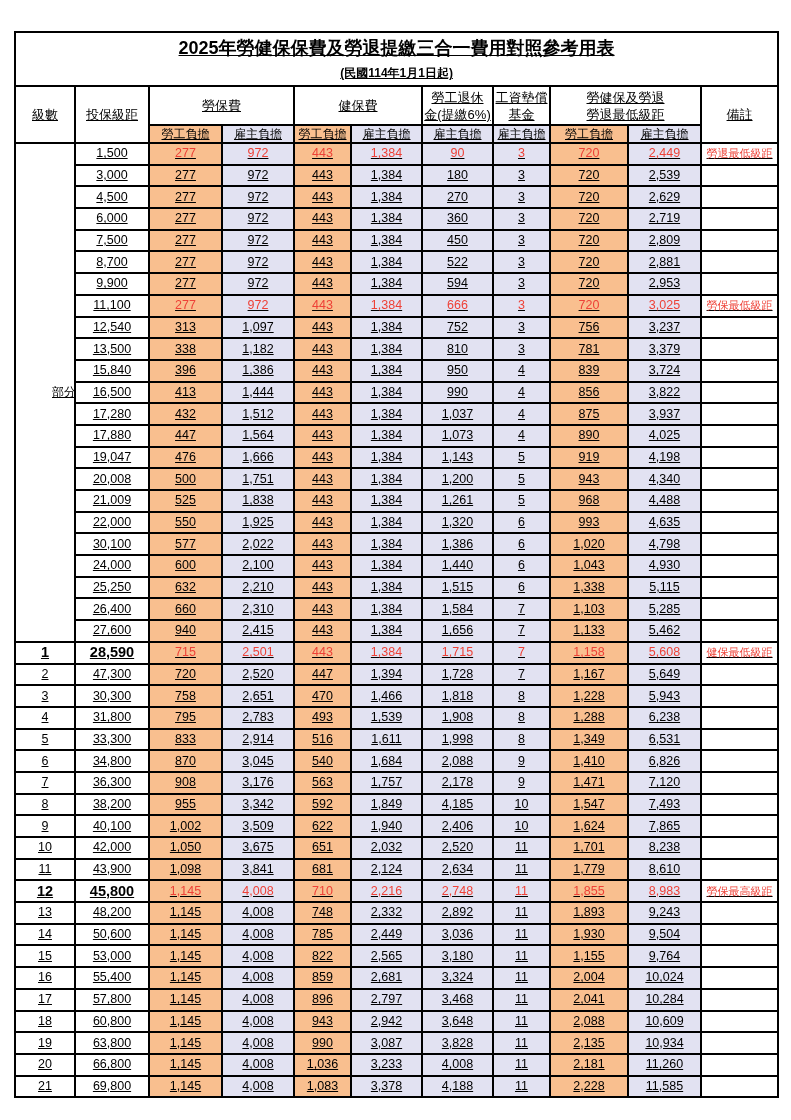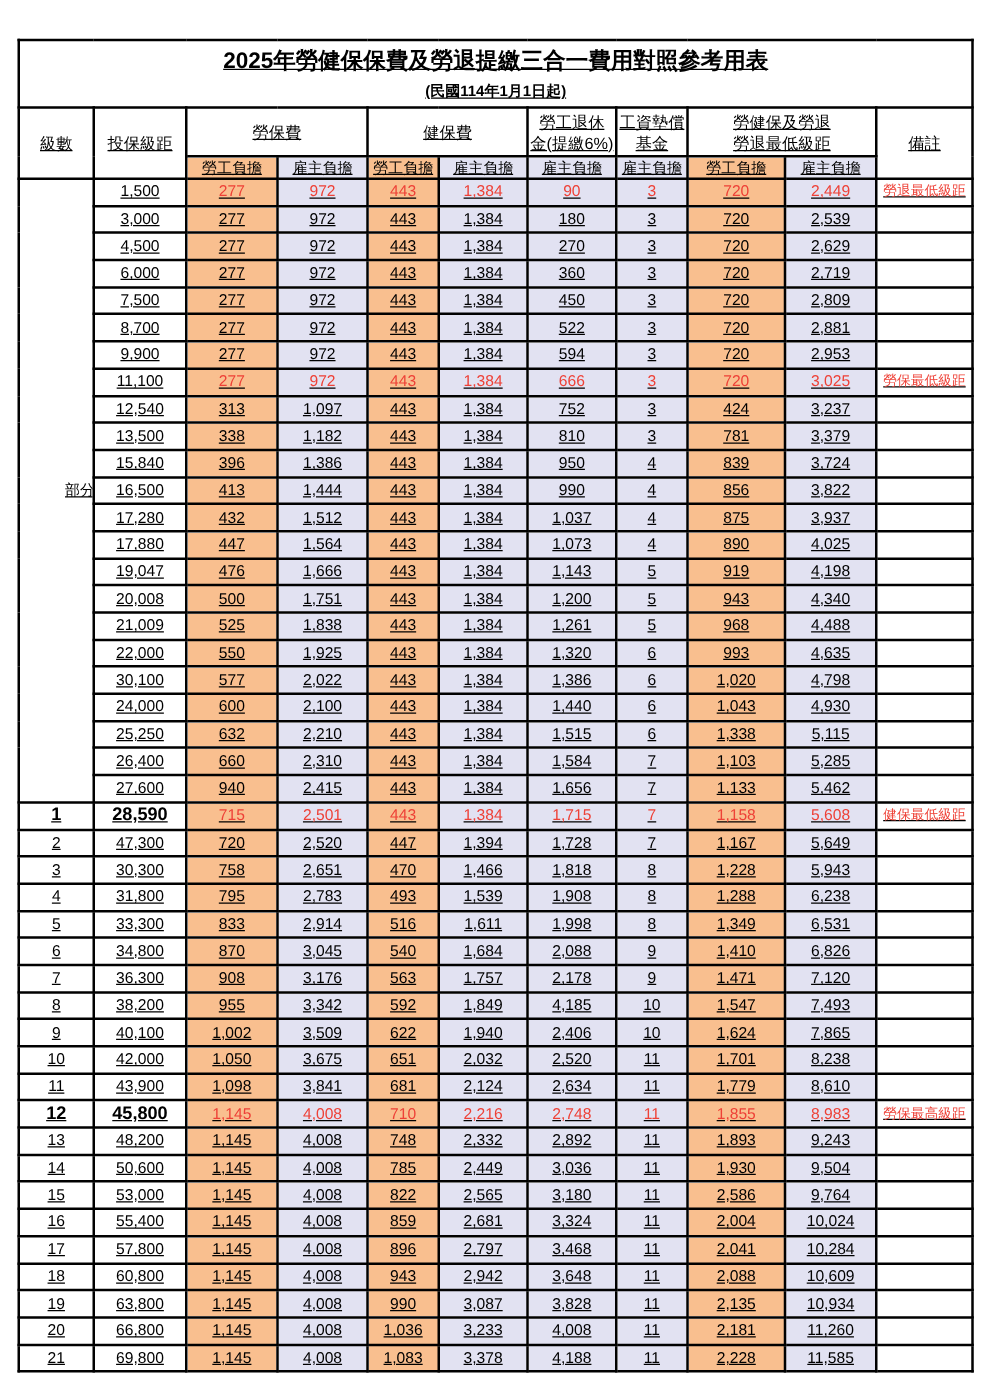--- a/index.html
+++ b/index.html
@@ -208,21 +208,21 @@
         <td class="remark-cell">勞保最低級距</td>
       </tr>
       <tr>
         <td class="bracket-cell">12,540</td>
         <td class="num emp">313</td>
         <td class="num er">1,097</td>
         <td class="num emp">443</td>
         <td class="num er">1,384</td>
         <td class="num er">752</td>
         <td class="num er">3</td>
-        <td class="num emp">424</td>
+        <td class="num emp">756</td>
         <td class="num er">3,237</td>
         <td class="remark-cell"></td>
       </tr>
       <tr>
         <td class="bracket-cell">13,500</td>
         <td class="num emp">338</td>
         <td class="num er">1,182</td>
         <td class="num emp">443</td>
         <td class="num er">1,384</td>
         <td class="num er">810</td>
@@ -571,21 +571,21 @@
       </tr>
       <tr>
         <td class="level-cell">15</td>
         <td class="bracket-cell">53,000</td>
         <td class="num emp">1,145</td>
         <td class="num er">4,008</td>
         <td class="num emp">822</td>
         <td class="num er">2,565</td>
         <td class="num er">3,180</td>
         <td class="num er">11</td>
-        <td class="num emp">2,586</td>
+        <td class="num emp">1,155</td>
         <td class="num er">9,764</td>
         <td class="remark-cell"></td>
       </tr>
       <tr>
         <td class="level-cell">16</td>
         <td class="bracket-cell">55,400</td>
         <td class="num emp">1,145</td>
         <td class="num er">4,008</td>
         <td class="num emp">859</td>
         <td class="num er">2,681</td>

